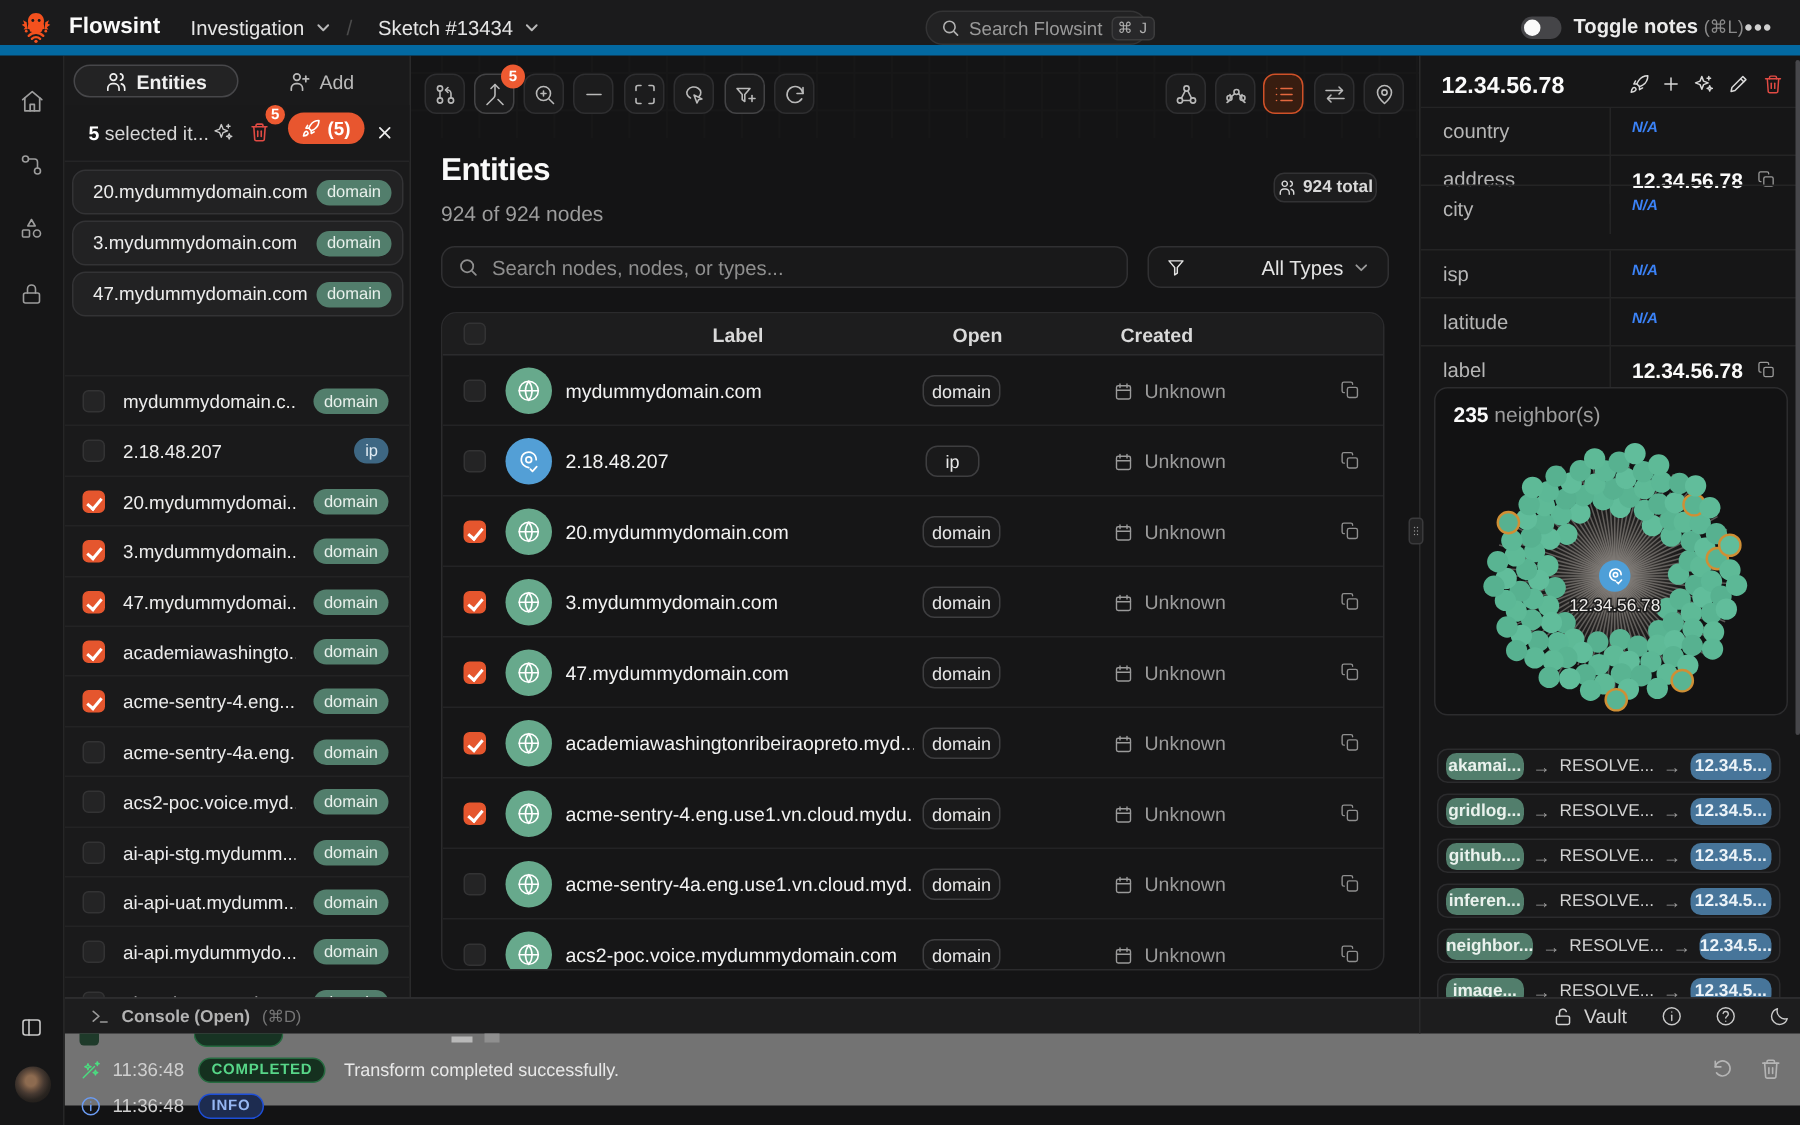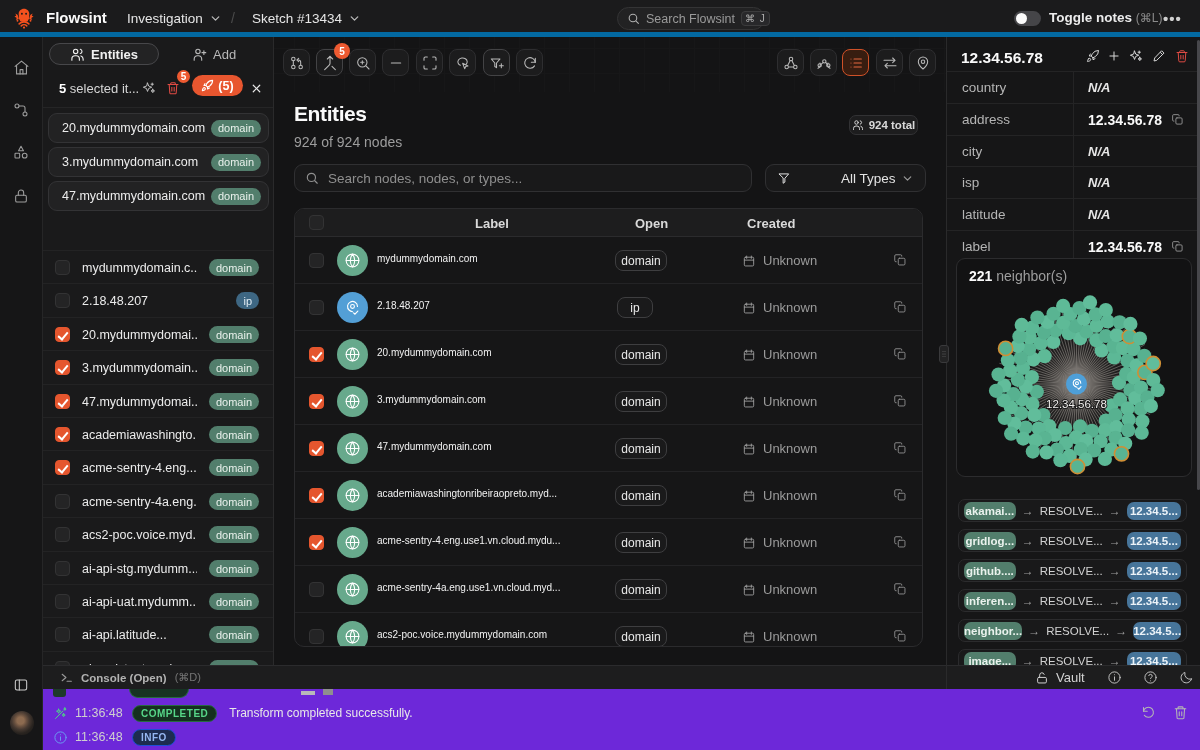--- a/index.html
+++ b/index.html
@@ -1,19 +1,19 @@
 <!DOCTYPE html>
 <html><head><meta charset="utf-8"><style>
 
 *{margin:0;padding:0;box-sizing:border-box;}
 html,body{width:1200px;height:750px;overflow:hidden;background:#131314;font-family:"Liberation Sans",sans-serif;color:#ededed;}
 svg{display:block;}
 
 
-#topbar{position:absolute;left:0;top:0;width:1200px;height:37px;background:#1b1b1c;border-bottom:5px solid #0369a1;z-index:40;}
+#topbar{position:absolute;left:0;top:0;width:1200px;height:37px;background:#1b1b1c;border-bottom:7px solid #0369a1;z-index:40;}
 #logo{position:absolute;left:13px;top:7px;}
 #brand{position:absolute;left:46px;top:9px;font-size:15px;font-weight:700;color:#fafafa;}
 .nav-item{position:absolute;top:11px;font-size:13.5px;font-weight:500;color:#e6e6e6;display:flex;align-items:center;gap:6px;}
 #nav-slash{position:absolute;left:231px;top:10px;color:#4c4c4c;font-size:14px;}
 #tb-search{position:absolute;left:617px;top:7px;width:148px;height:23px;border:1px solid #343435;background:#222223;border-radius:13px;display:flex;align-items:center;padding:0 6px 0 9px;color:#9a9a9a;font-size:12.5px;gap:6px;white-space:nowrap;}
 #kbd-j{margin-left:auto;border:1px solid #3c3c3d;border-radius:4px;font-size:10px;padding:1px 3px;color:#b0b0b0;background:#28282a;letter-spacing:1px;}
 #toggle{position:absolute;left:1014px;top:11px;width:27px;height:15px;border-radius:8px;background:#454548;}
 #toggle::after{content:"";position:absolute;left:2px;top:2px;width:11px;height:11px;border-radius:50%;background:#fafafa;}
 #tnotes{position:absolute;left:1049px;top:10px;font-size:13.5px;font-weight:600;color:#ececec;}
 #tnotes span{color:#8a8a8a;font-weight:400;font-size:12px;}
@@ -61,48 +61,48 @@
 #csub{position:absolute;left:20px;top:42px;font-size:14px;color:#9d9d9d;}
 #ctotal{position:absolute;left:575px;top:23px;width:69px;height:20px;border:1px solid #323234;border-radius:7px;background:#1d1d1e;display:flex;align-items:center;justify-content:center;gap:5px;font-size:11.5px;font-weight:600;color:#d9d9d9;white-space:nowrap;}
 #csearch{position:absolute;left:20px;top:72px;width:458px;height:28px;border:1px solid #303032;border-radius:9px;background:#19191a;display:flex;align-items:center;gap:9px;padding:0 10px;color:#8f8f8f;font-size:13.5px;}
 #ctypes{position:absolute;left:491px;top:72px;width:161px;height:28px;border:1px solid #303032;border-radius:9px;background:#19191a;display:flex;align-items:center;padding:0 11px;color:#e3e3e3;font-size:13.5px;}
 #ctable{position:absolute;left:20px;top:116px;width:629px;height:439px;border:1px solid #2b2b2d;border-radius:10px;background:#161617;overflow:hidden;}
 #thead{position:absolute;left:0;top:0;width:629px;height:28px;background:#1d1d1e;border-bottom:1px solid #2b2b2d;font-size:13px;font-weight:700;color:#d9d9d9;}
 .trow{position:absolute;left:0;width:629px;height:47px;border-bottom:1px solid #232325;}
 .avatar{position:absolute;left:42px;top:8px;width:31px;height:31px;border-radius:50%;display:flex;align-items:center;justify-content:center;color:#fff;}
 .avatar.g{background:#67a98c;}
 .avatar.b{background:#539fd6;}
-.tlabel{position:absolute;left:82px;top:16px;font-size:10px;color:#f2f2f2;white-space:nowrap;overflow:hidden;max-width:232px;}
+.tlabel{position:absolute;left:82px;top:16px;font-size:13px;color:#f2f2f2;white-space:nowrap;overflow:hidden;max-width:232px;}
 .tpill{position:absolute;top:13px;height:21px;border:1px solid #3e3e40;border-radius:8px;display:flex;align-items:center;justify-content:center;font-size:12px;color:#e8e8e8;background:#1a1a1b;}
 .tcreated{position:absolute;left:447px;top:16px;display:flex;align-items:center;gap:7px;color:#9b9b9b;font-size:13px;}
 .tcopy{position:absolute;left:598px;top:16px;color:#8f8f8f;}
 .tcb{position:absolute;left:14px;top:16px;}
 
 #rpanel{position:absolute;left:946px;top:37px;width:254px;height:628px;background:#161617;border-left:1px solid #2a2a2b;z-index:20;}
 #rtitle{position:absolute;left:14px;top:12px;font-size:15.5px;font-weight:700;color:#fafafa;}
 .ric{position:absolute;top:12px;color:#c9c9c9;}
 #rkv{position:absolute;left:0;top:34px;width:254px;height:187px;overflow:hidden;}
 .kvrow{position:absolute;left:0;width:254px;height:32px;border-top:1px solid #242425;}
 .kvrow .k{position:absolute;left:15px;top:8px;font-size:13.5px;color:#b5b5b5;}
 .kvrow .sep{position:absolute;left:126px;top:0;width:1px;height:32px;background:#242425;}
-.kvrow .na{position:absolute;left:141px;top:8px;font-size:13px;font-style:italic;font-weight:700;color:#e5e5e5;}
+.kvrow .na{position:absolute;left:141px;top:8px;font-size:10px;font-style:italic;font-weight:700;color:#3b82f6;}
 .kvrow .val{position:absolute;left:141px;top:8px;font-size:14px;font-weight:700;color:#fafafa;}
 #rnb{position:absolute;left:9px;top:221px;width:236px;height:219px;background:#121213;border:1px solid #2c2c2e;border-radius:9px;overflow:hidden;}
 #rnbt{position:absolute;left:12px;top:9px;font-size:14px;color:#9d9d9d;}
 #rnbt b{color:#fafafa;}
 #rrel{position:absolute;left:0px;top:447px;width:254px;height:181px;overflow:hidden;}
 .rrow{position:absolute;left:11px;width:229px;height:23px;border:1px solid #2b2b2d;border-radius:7px;background:#19191a;display:flex;align-items:center;padding:0 5px;gap:6px;}
 .rpill{border-radius:7px;font-size:11.5px;font-weight:700;padding:3px 0;text-align:center;}
 .rpill.g{background:#527e6c;color:#eaf2ed;width:60px;}
 .rpill.b{background:#47759a;color:#ecf3f8;width:63px;margin-left:auto;}
 .rarr{color:#9f9f9f;font-size:12px;}
 .rres{color:#d2d2d2;font-size:11.5px;}
 #rfoot{position:absolute;left:946px;top:665px;width:254px;height:24px;background:#1d1d1e;border-top:1px solid #2b2b2d;border-left:1px solid #2a2a2b;display:flex;align-items:center;color:#c9c9c9;z-index:25;}
 
-#console{position:absolute;left:43px;top:665px;width:1157px;height:85px;background:#6d28d9;z-index:22;}
+#console{position:absolute;left:43px;top:665px;width:1157px;height:72px;background:#737373;z-index:22;}
 #conbar{position:absolute;left:0;top:0;width:903px;height:24px;background:#1d1d1e;border-top:1px solid #2b2b2d;display:flex;align-items:center;gap:8px;padding-left:17px;}
 #conbar .t1{font-size:11.5px;font-weight:700;color:#b2b2b2;}
 #conbar .t2{font-size:11px;color:#757575;}
 .clog{position:absolute;left:0;width:1157px;height:24px;display:flex;align-items:center;gap:7px;padding-left:10px;font-size:12px;color:#e8e8e8;white-space:nowrap;}
 .ctime{color:#cfcfcf;font-size:12.5px;width:50px;}
 .cpill{border-radius:9px;font-size:10px;font-weight:700;letter-spacing:.5px;padding:2px 8px;}
 .cpill.ok{background:#15301f;border:1px solid #266b40;color:#57d688;}
 .cpill.info{background:#1d2c50;border:1px solid #1d4ed8;color:#96b7f2;}
 #avatar{position:absolute;left:10px;top:711px;width:24px;height:24px;border-radius:50%;background:radial-gradient(circle at 44% 40%,#8d6b50 0 18%,#6b5240 30%,#463931 45%,#292420 64%,#171513 100%);z-index:35;}
 
@@ -288,21 +288,21 @@
         <span class="nm">ai-api-stg.mydumm...</span>
         <span class="tag g">domain</span>
       </div>
       <div class="lrow" style="top:334px;">
         <span class="cb" style="flex:0 0 15px;"></span>
         <span class="nm">ai-api-uat.mydumm...</span>
         <span class="tag g">domain</span>
       </div>
       <div class="lrow" style="top:367px;">
         <span class="cb" style="flex:0 0 15px;"></span>
-        <span class="nm">ai-api.latitude...</span>
+        <span class="nm">ai-api.mydummydo...</span>
         <span class="tag g">domain</span>
       </div>
       <div class="lrow" style="top:401px;">
         <span class="cb" style="flex:0 0 15px;"></span>
         <span class="nm">ai-assistant.mydum...</span>
         <span class="tag g">domain</span>
       </div>
     </div>
   </div>
 <div id="center">
@@ -674,21 +674,21 @@
         <span class="k">address</span>
         <span class="sep"></span>
         <span class="val">12.34.56.78</span>
         <span style="position:absolute;left:224px;top:9px;color:#9a9a9a;">
           <svg width="13" height="13" viewBox="0 0 24 24" fill="none" stroke="currentColor" stroke-width="1.6" stroke-linecap="round" stroke-linejoin="round">
             <rect x="9" y="9" width="11.5" height="11.5" rx="2"></rect>
             <path d="M5.5 15H5a2 2 0 0 1-2-2V5a2 2 0 0 1 2-2h8a2 2 0 0 1 2 2v.5"></path>
           </svg>
         </span>
       </div>
-      <div class="kvrow" style="top:64px;">
+      <div class="kvrow" style="top:52px;">
         <span class="k">city</span>
         <span class="sep"></span>
         <span class="na">N/A</span>
       </div>
       <div class="kvrow" style="top:95px;">
         <span class="k">isp</span>
         <span class="sep"></span>
         <span class="na">N/A</span>
       </div>
       <div class="kvrow" style="top:127px;">
@@ -940,21 +940,21 @@
           </g>
 <circle cx="119.5" cy="125.0" r="10.5" fill="#4e9fd8"></circle>
 <g transform="translate(113.5,118.5) scale(0.54)" fill="none" stroke="#fff" stroke-width="2" stroke-linecap="round">
             <path d="M19 10.5a7 7 0 1 0-11.5 5.3c1.6 1.4 4.5 2.2 4.5 2.2"></path>
             <circle cx="12" cy="10.5" r="2.7"></circle>
             <path d="M13.5 19.5l2 2 4-4.5"></path>
           </g>
 <text x="119.5" y="148.5" text-anchor="middle" font-size="11.5" fill="#f0eeec" style="paint-order:stroke;stroke:#1a1a1a;stroke-width:2px;">12.34.56.78</text>
 </svg>
       </div>
-      <div id="rnbt"><b>221</b> neighbor(s)</div>
+      <div id="rnbt"><b>235</b> neighbor(s)</div>
     </div>
     <div id="rrel">
       <div class="rrow" style="top:15px;">
         <span class="rpill g">akamai...</span>
         <span class="rarr">→</span>
         <span class="rres">RESOLVE...</span>
         <span class="rarr" style="margin-left:auto;">→</span>
         <span class="rpill b">12.34.5...</span>
       </div>
       <div class="rrow" style="top:45px;">

